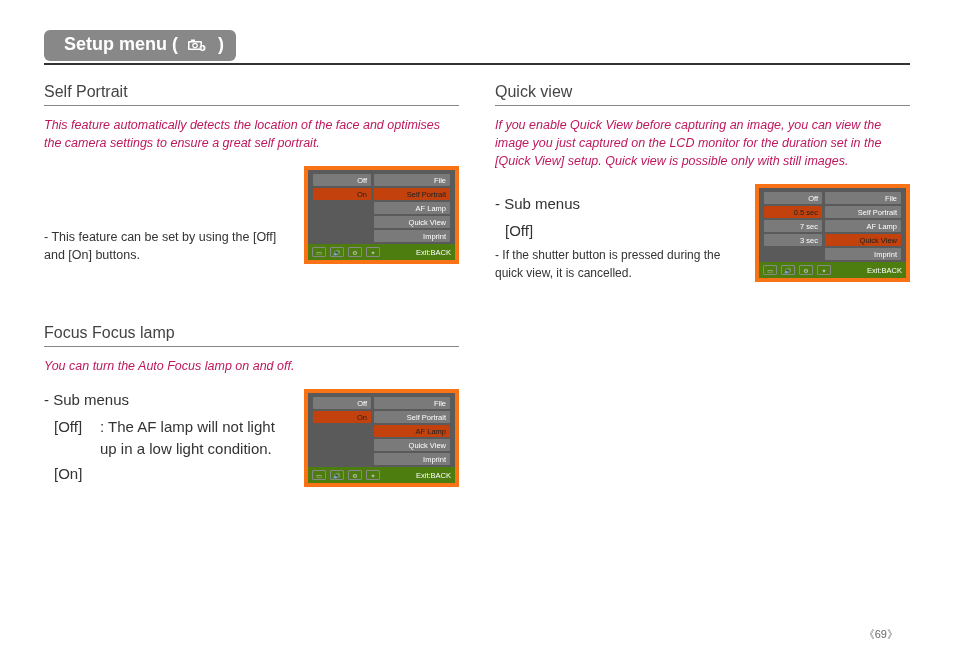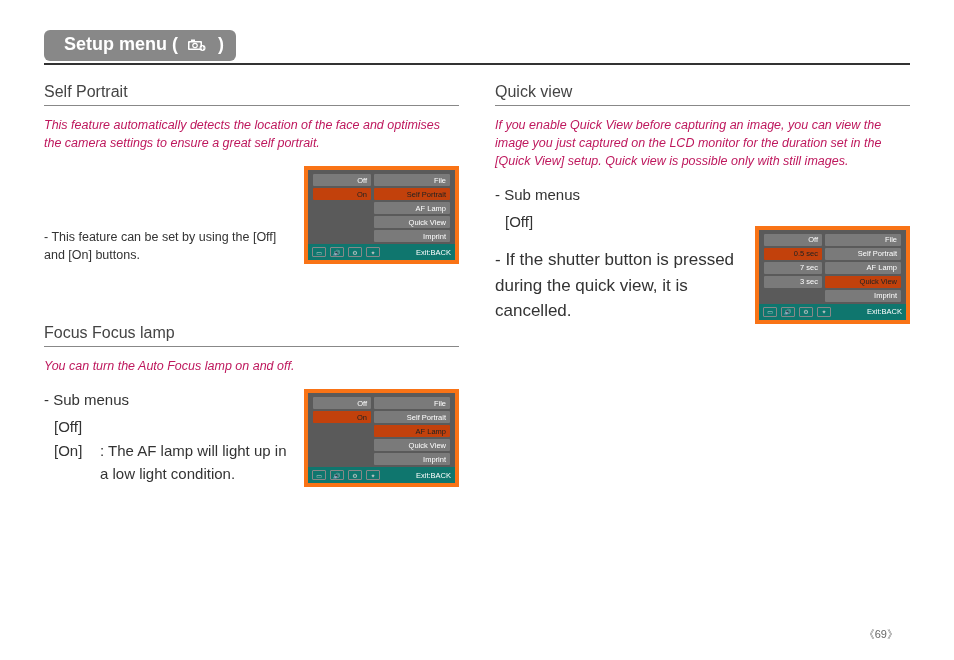--- a/index.html
+++ b/index.html
@@ -111,21 +111,21 @@
   }
   .pointer::before {
     content: "◂";
     position: absolute;
     left: -8px;
     top: 0;
     color: #ddd;
     font-size: 8px;
   }
   .screen-footer {
-    background: #0f766e;
+    background: #4d7c0f;
     display: flex;
     align-items: center;
     padding: 2px 4px;
     gap: 4px;
     height: 16px;
   }
   .foot-icon {
     width: 14px;
     height: 10px;
     border: 1px solid #888;
@@ -140,21 +140,21 @@
     margin-left: auto;
     font-size: 7.5px;
     color: #fff;
   }
   .sub-block { font-size: 15px; line-height: 1.5; }
   .sub-label { margin-bottom: 4px; }
   .def-row { display: flex; margin-bottom: 2px; padding-left: 10px; }
   .def-key { flex: 0 0 46px; }
   .def-key.wide { flex: 0 0 88px; }
   .def-val { flex: 1; }
-  .after-note { font-size: 17px; line-height: 1.5; margin-top: 14px; }
+  .after-note { font-size: 12px; line-height: 1.5; margin-top: 4px; }
   .page-num {
     position: absolute;
     bottom: 18px;
     right: 56px;
     font-size: 11px;
     color: #666;
   }
   .sep { height: 34px; }
 </style>
 </head>
@@ -220,24 +220,24 @@
 
       <div class="section-head">Focus Focus lamp</div>
       <div class="body-text">You can turn the Auto Focus lamp on and off.</div>
 
       <div class="note-row">
         <div class="note-text">
           <div class="sub-block">
             <div class="sub-label">- Sub menus</div>
             <div class="def-row">
               <div class="def-key">[Off]</div>
+              <div class="def-val">: The AF lamp will not light up in a low light condition.</div>
             </div>
             <div class="def-row">
               <div class="def-key">[On]</div>
-              <div class="def-val">: The AF lamp will light up in a low light condition.</div>
             </div>
           </div>
         </div>
 
         <div class="screen">
           <div class="screen-body">
             <div class="screen-col left" id="s2-left">
                 <div class="cell">Off</div>
                 <div class="cell active">On</div>
                 <div class="cell empty"></div>

